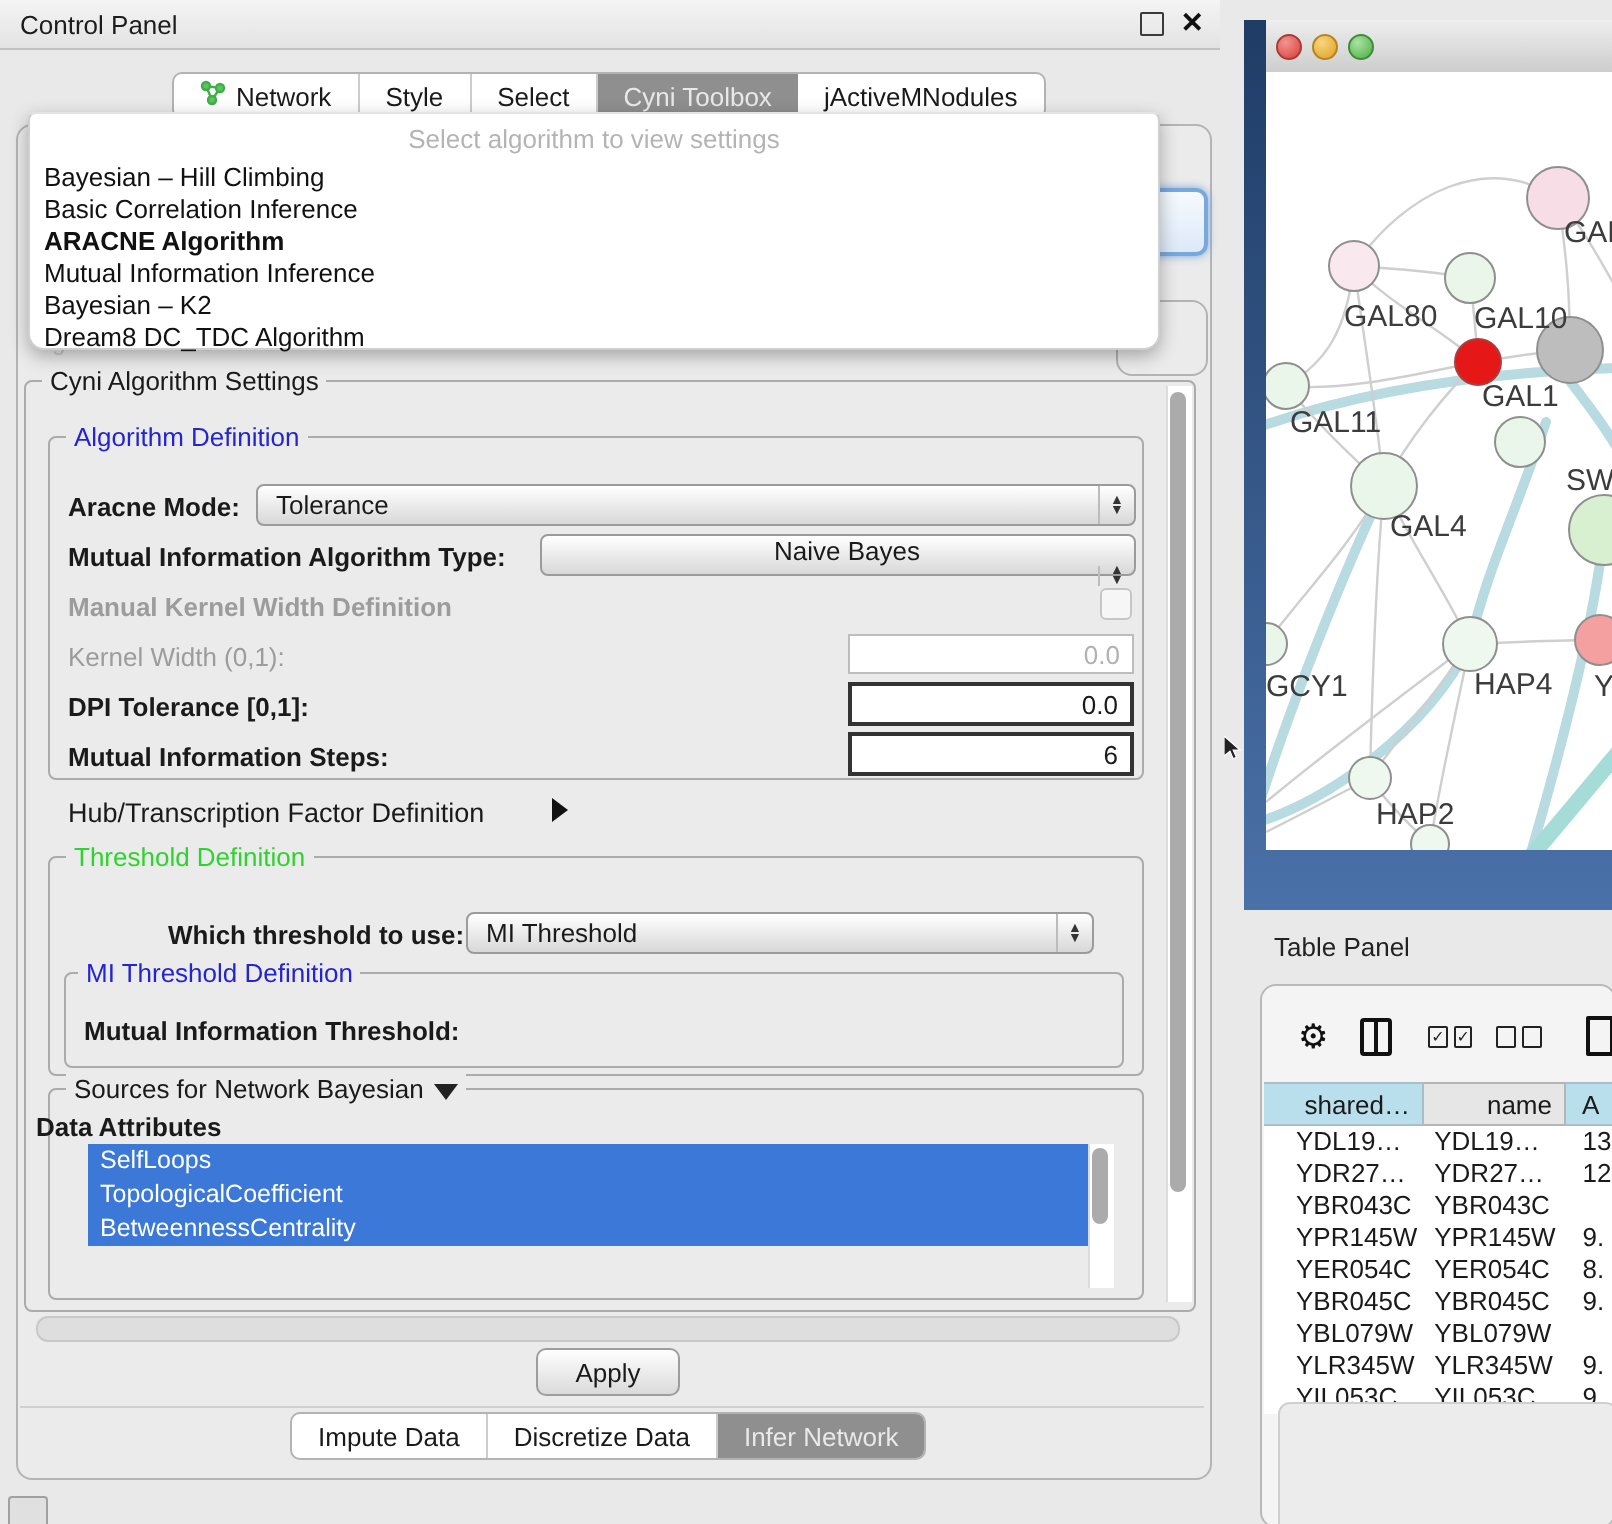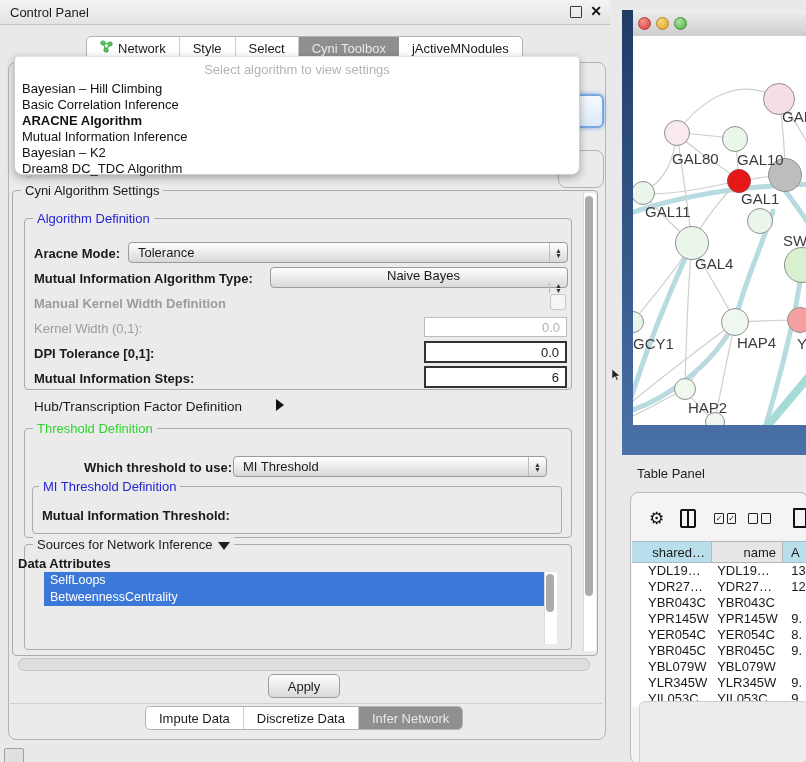--- a/index.html
+++ b/index.html
@@ -187,26 +187,27 @@
     <span>MI Threshold</span>
     <span class="arrows">▲<br>▼</span>
   </div>
   <div class="fs" style="left:32px;top:486px;width:528px;height:46px;">
     <span class="fs-label" style="left:6px;top:-8px;color:#2424d0;">MI Threshold Definition</span>
   </div>
   <span class="lbl b" style="left:42px;top:508px;">Mutual Information Threshold:</span>
 
   <div class="fs" style="left:24px;top:544px;width:546px;height:104px;">
     <span class="fs-label" style="left:8px;top:-8px;">
-      <span>Sources for Network Inference</span><span class="tri-d"></span>
+      <span>Sources for Network Bayesian</span><span class="tri-d"></span>
     </span>
   </div>
   <span class="lbl b" style="left:18px;top:556px;">Data Attributes</span>
   <div class="attr-list" style="left:44px;top:572px;width:512px;height:72px;" id="attr-list">
       <div class="attr-item">SelfLoops</div>
+      <div class="attr-item">TopologicalCoefficient</div>
       <div class="attr-item">BetweennessCentrality</div>
     </div>
   <div class="sb-v" style="left:544px;top:572px;width:12px;height:72px;"></div>
   <div class="sb-thumb" style="left:546px;top:574px;width:8px;height:38px;"></div>
 
   <div class="sb-h" style="left:18px;top:658px;width:570px;height:11px;"></div>
   <div class="btn" style="left:268px;top:674px;width:70px;height:22px;">
     <span>Apply</span>
   </div>
   <div class="abs tabbar" style="left:145px;top:706px;">

